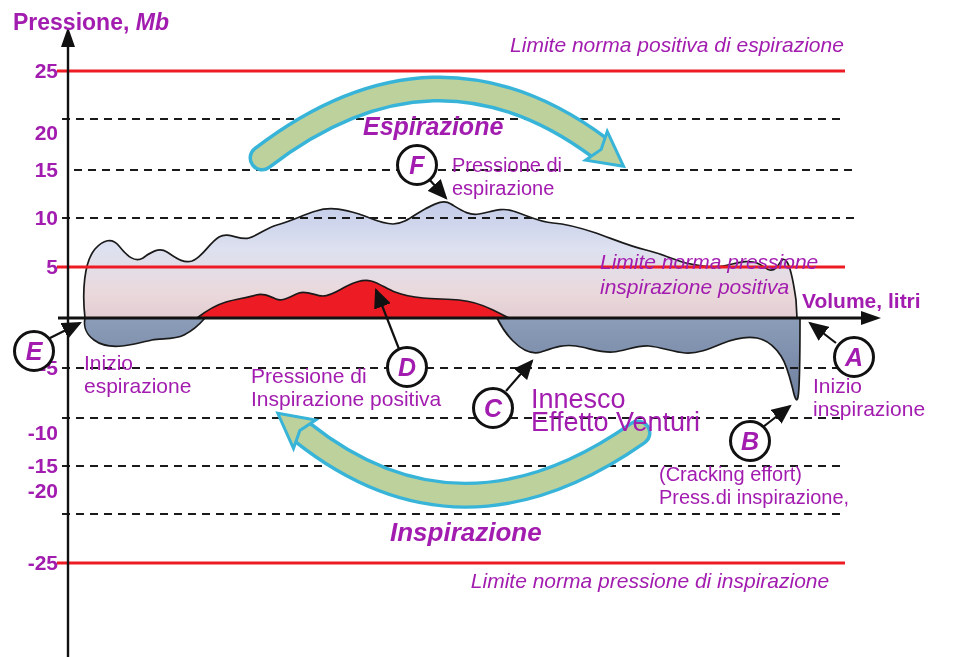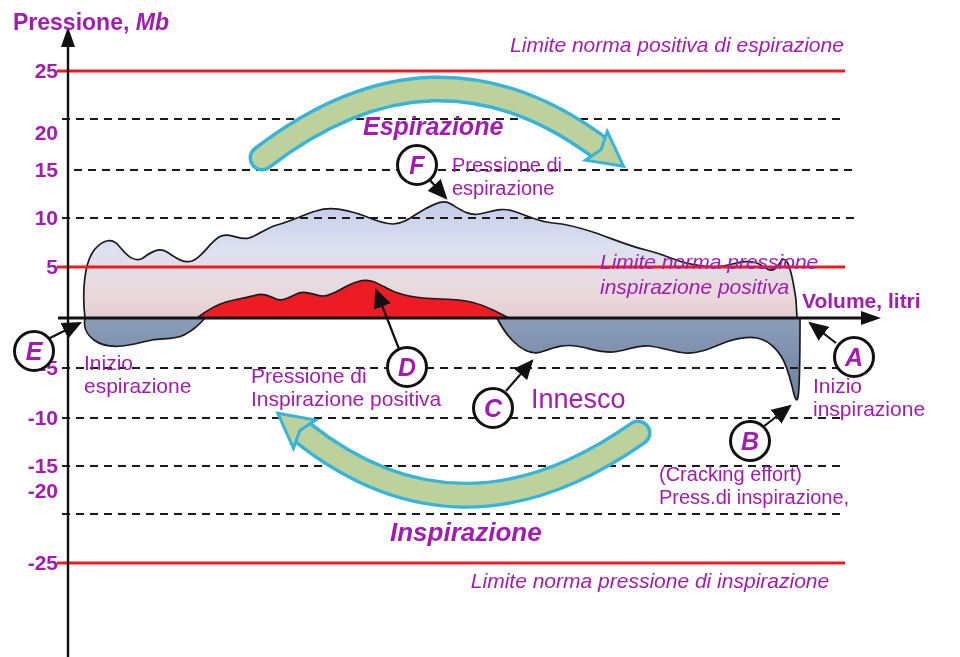--- a/index.html
+++ b/index.html
@@ -119,21 +119,21 @@
       <span>Pressione,</span>
       <span style="font-style:italic;">Mb</span>
     </div>
 
     <div class="ytick" style="top:58px;text-align:right;">25</div>
     <div class="ytick" style="top:120px;">20</div>
     <div class="ytick" style="top:157px;">15</div>
     <div class="ytick" style="top:205px;">10</div>
     <div class="ytick" style="top:254px;">5</div>
     <div class="ytick" style="top:355px;">-5</div>
-    <div class="ytick" style="top:405px;">-10</div>
+    <div class="ytick" style="top:420px;">-10</div>
     <div class="ytick" style="top:453px;">-15</div>
     <div class="ytick" style="top:478px;">-20</div>
     <div class="ytick" style="top:550px;">-25</div>
 
     <div class="txt x-title" style="left:802px;top:289px;">Volume, litri</div>
 
     <div class="txt limit" style="left:432px;top:32px;width:490px;text-align:center;">Limite norma positiva di espirazione</div>
     <div class="txt limit" style="left:600px;top:232px;width:316px;text-align:left;margin-top:17px;">
       <div>Limite norma pressione</div>
       <div>inspirazione positiva</div>
@@ -150,20 +150,21 @@
     <div class="txt annot" style="left:84px;top:351px;font-size:21px;">
       <div>Inizio</div>
       <div>espirazione</div>
     </div>
     <div class="txt annot" style="left:251px;top:364px;font-size:21px;">
       <div>Pressione di</div>
       <div>Inspirazione positiva</div>
     </div>
     <div class="txt annot" style="left:531px;top:388px;font-size:27px;">
       <div>Innesco</div>
+      <div>Effetto Venturi</div>
     </div>
     <div class="txt annot" style="left:813px;top:374px;font-size:21px;">
       <div>Inizio</div>
       <div>inspirazione</div>
     </div>
     <div class="txt annot" style="left:659px;top:463px;">
       <div>(Cracking effort)</div>
       <div>Press.di inspirazione,</div>
     </div>
   </div>

